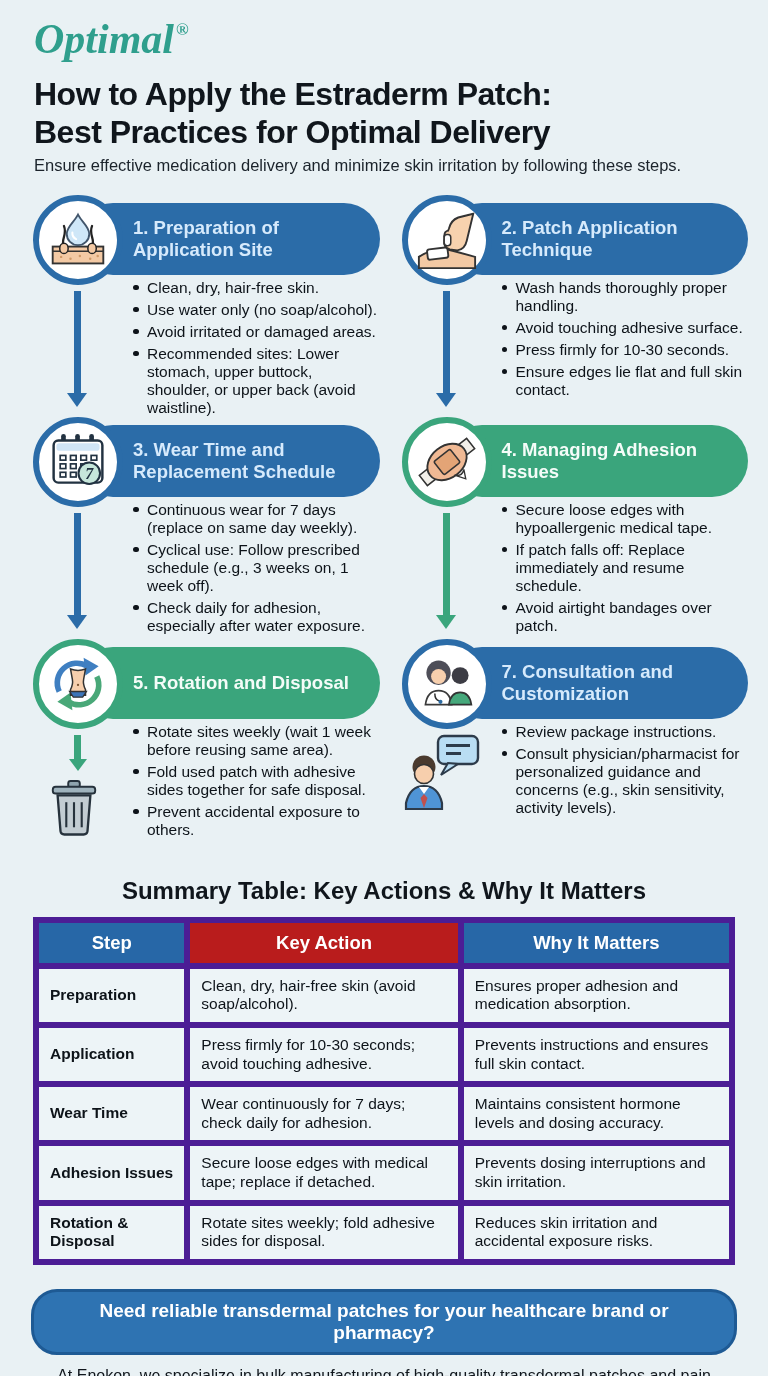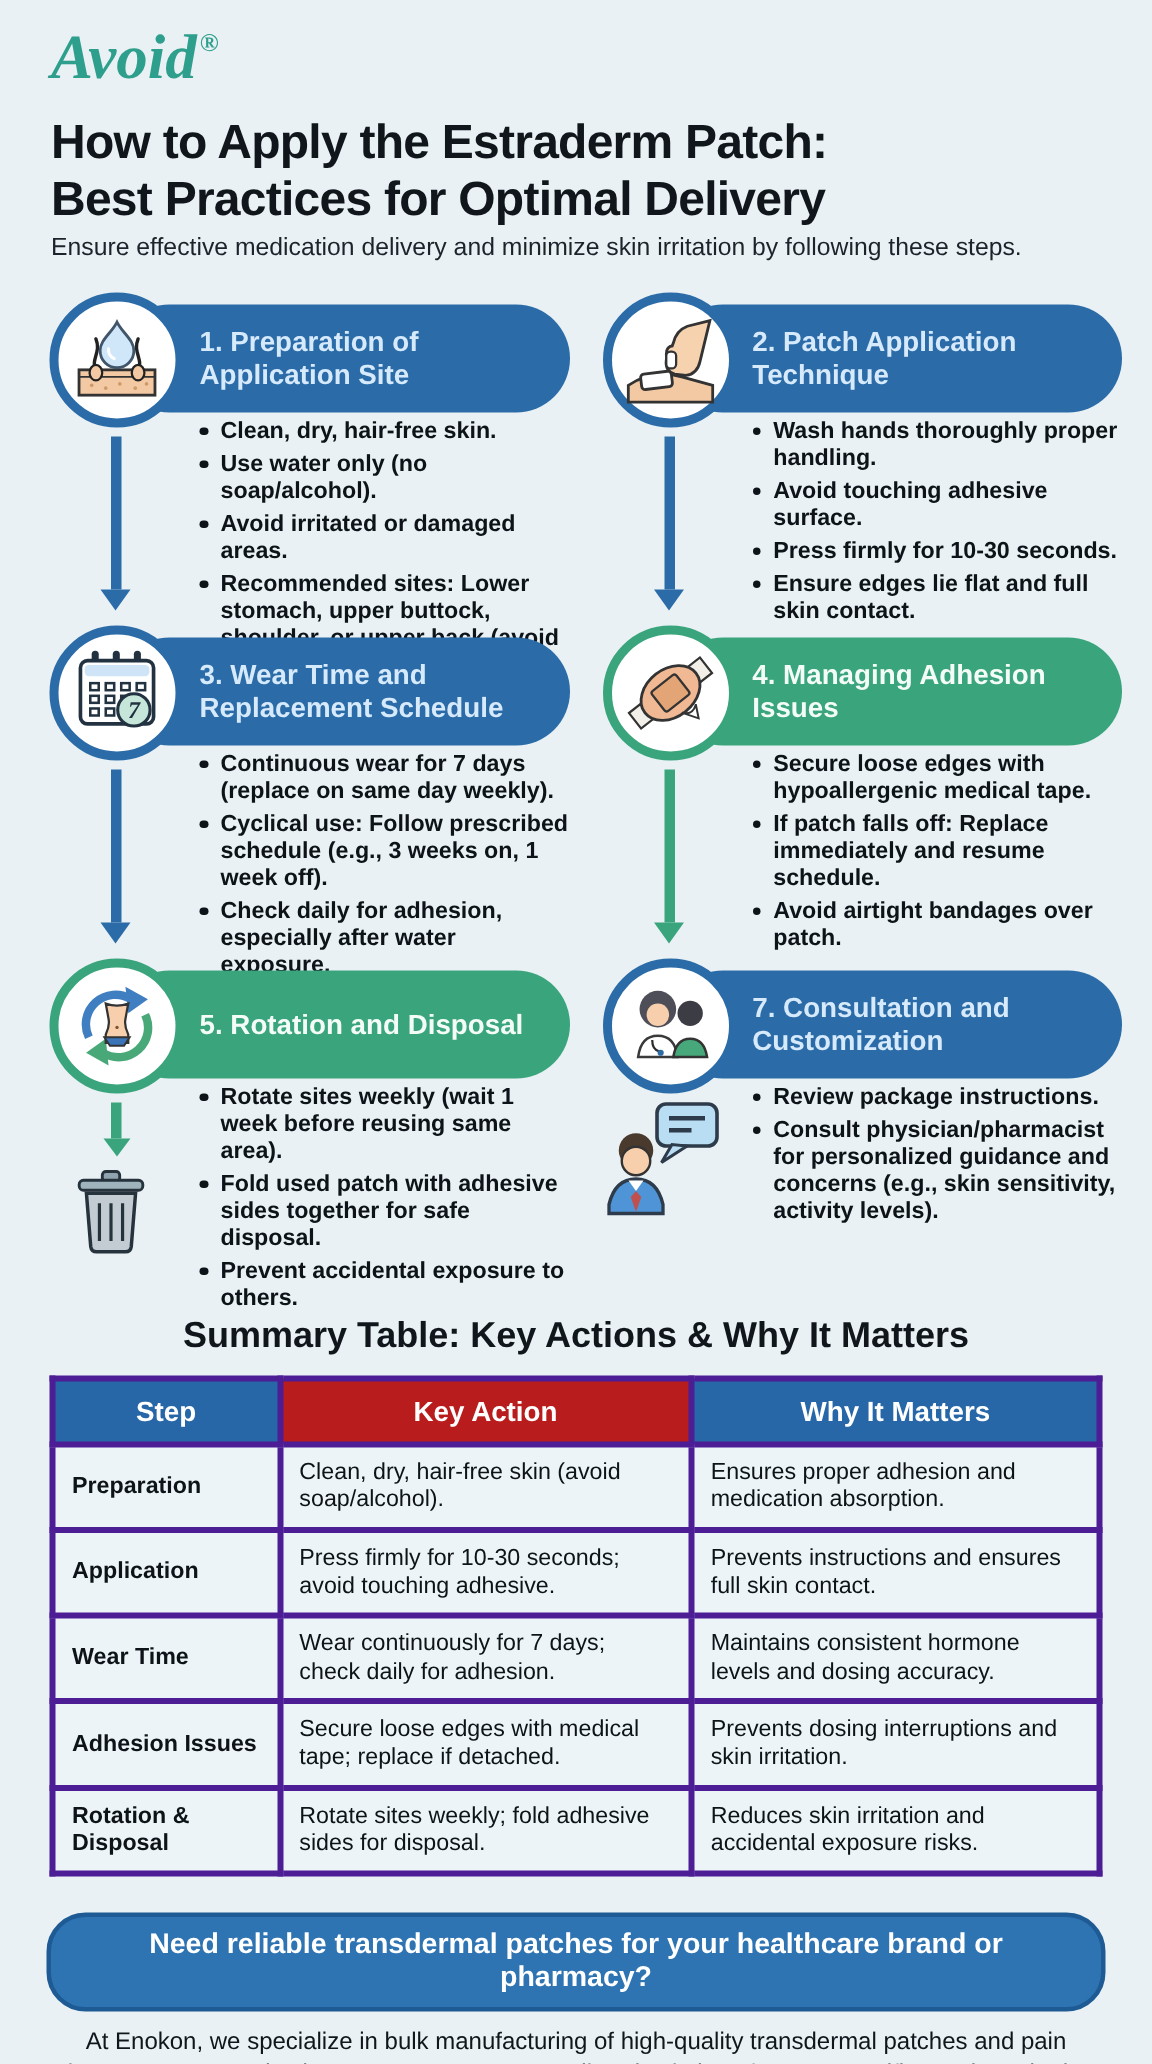--- a/index.html
+++ b/index.html
@@ -31,21 +31,21 @@
     position:absolute; left:44px; right:0; top:8px; height:72px; z-index:1;
     background:var(--c); border-radius:36px; box-sizing:border-box;
     display:flex; align-items:center; padding:0 8px 0 56px;
     color:var(--ct); font-weight:bold; font-size:18.5px; line-height:1.16;
   }
   .icon-circle {
     position:absolute; left:0; top:0; width:90px; height:90px; z-index:2;
     background:#ffffff; border:6px solid var(--c); border-radius:50%;
     box-sizing:border-box; display:flex; align-items:center; justify-content:center;
   }
-  .bullets { position:absolute; top:84px; left:98px; right:0; margin:0; padding:0; list-style:none;font-weight:bold; }
+  .bullets { position:absolute; top:84px; left:98px; right:0; margin:0; padding:0; list-style:none; }
   .bullets li {
     position:relative; padding-left:16px; margin-bottom:4px;
     font-size:15.5px; line-height:1.16; color:#0d1319;
   }
   .bullets li::before {
     content:""; position:absolute; left:2px; top:6px;
     width:5.5px; height:5.5px; border-radius:50%; background:#0d1319;
   }
   .flow-arrow { position:absolute; left:41px; top:96px; width:7px; height:102px; background:var(--c); }
   .flow-arrow::after {
@@ -54,21 +54,21 @@
     border-top:14px solid var(--c);
   }
   .flow-arrow.short { height:24px; }
   .flow-arrow.short::after { border-left-width:9px; border-right-width:9px; border-top-width:12px; left:-5.5px; }
   .trash-wrap  { position:absolute; left:14px; top:140px; }
   .side-figure { position:absolute; left:0px; top:94px; }
 
   
   .summary-title { margin:20px 0 12px 0; text-align:center; font-size:24px; font-weight:bold; }
   table.summary { width:702px; margin:0 auto; border-collapse:collapse; background:#edf4f7; }
-  table.summary th, table.summary td { border:4px solid #4c1d95; }
+  table.summary th, table.summary td { border:6px solid #4c1d95; }
   table.summary th { color:#ffffff; font-size:18.5px; font-weight:bold; padding:9px 6px; text-align:center; }
   th.col-blue  { background:#2767a7; }
   th.col-green { background:#b91c1c; }
   table.summary td { font-size:15.5px; line-height:1.2; padding:8px 11px; color:#0d1319; vertical-align:middle; }
   td.row-label { font-weight:bold; font-size:16.5px; }
   col.c-step   { width:152px; }
   col.c-action { width:276px; }
   col.c-why    { width:274px; }
 
   
@@ -84,21 +84,21 @@
   }
 
   svg { display:block; }
 </style>
 </head>
 <body>
 
 <div class="page">
 
   <div class="header">
-    <div class="logo"><span>Avoid</span><sup>®</sup></div>
+    <div class="logo"><span>Optimal</span><sup>®</sup></div>
     <div class="title">
       <div>How to Apply the Estraderm Patch:</div>
       <div>Best Practices for Optimal Delivery</div>
     </div>
     <div class="subtitle">Ensure effective medication delivery and minimize skin irritation by following these steps.</div>
   </div>
 
   <div class="steps">
 
     <div class="step blue">

